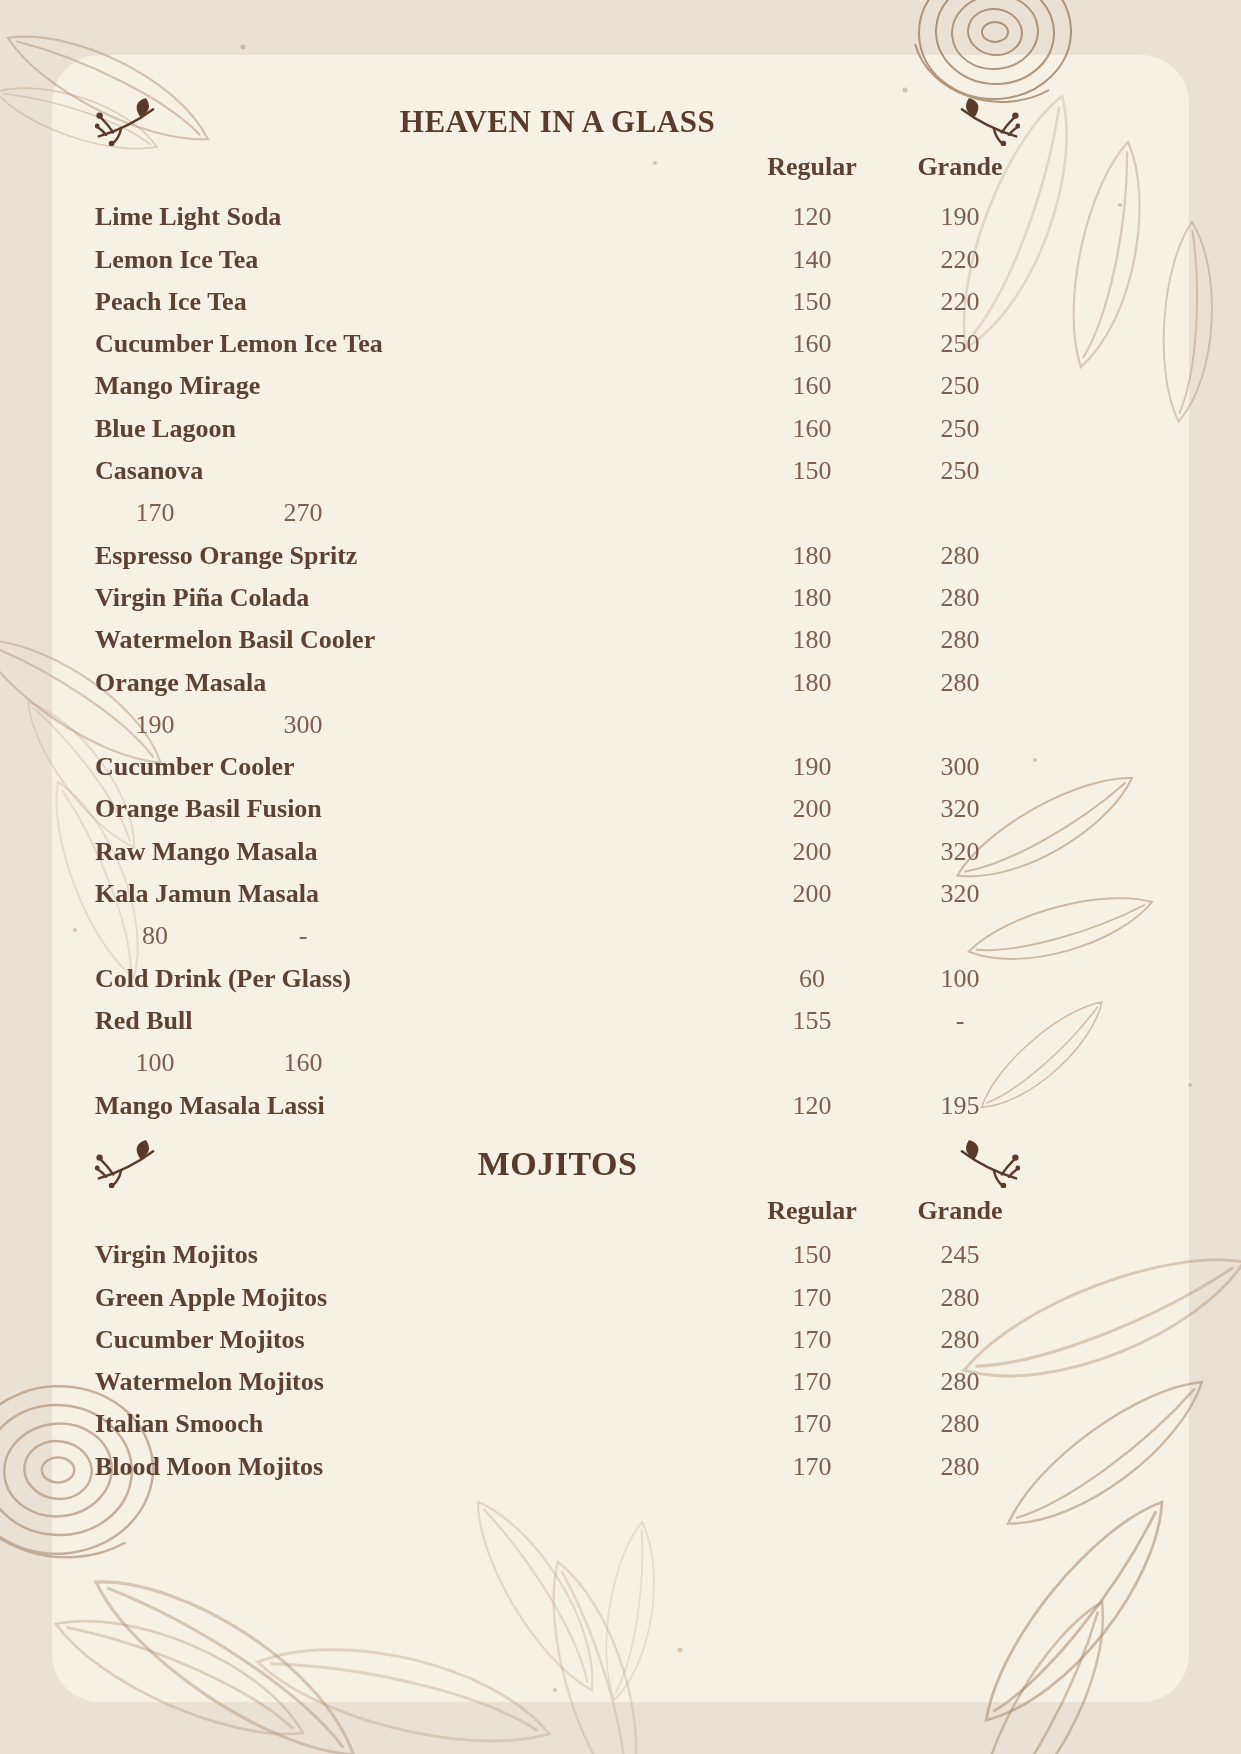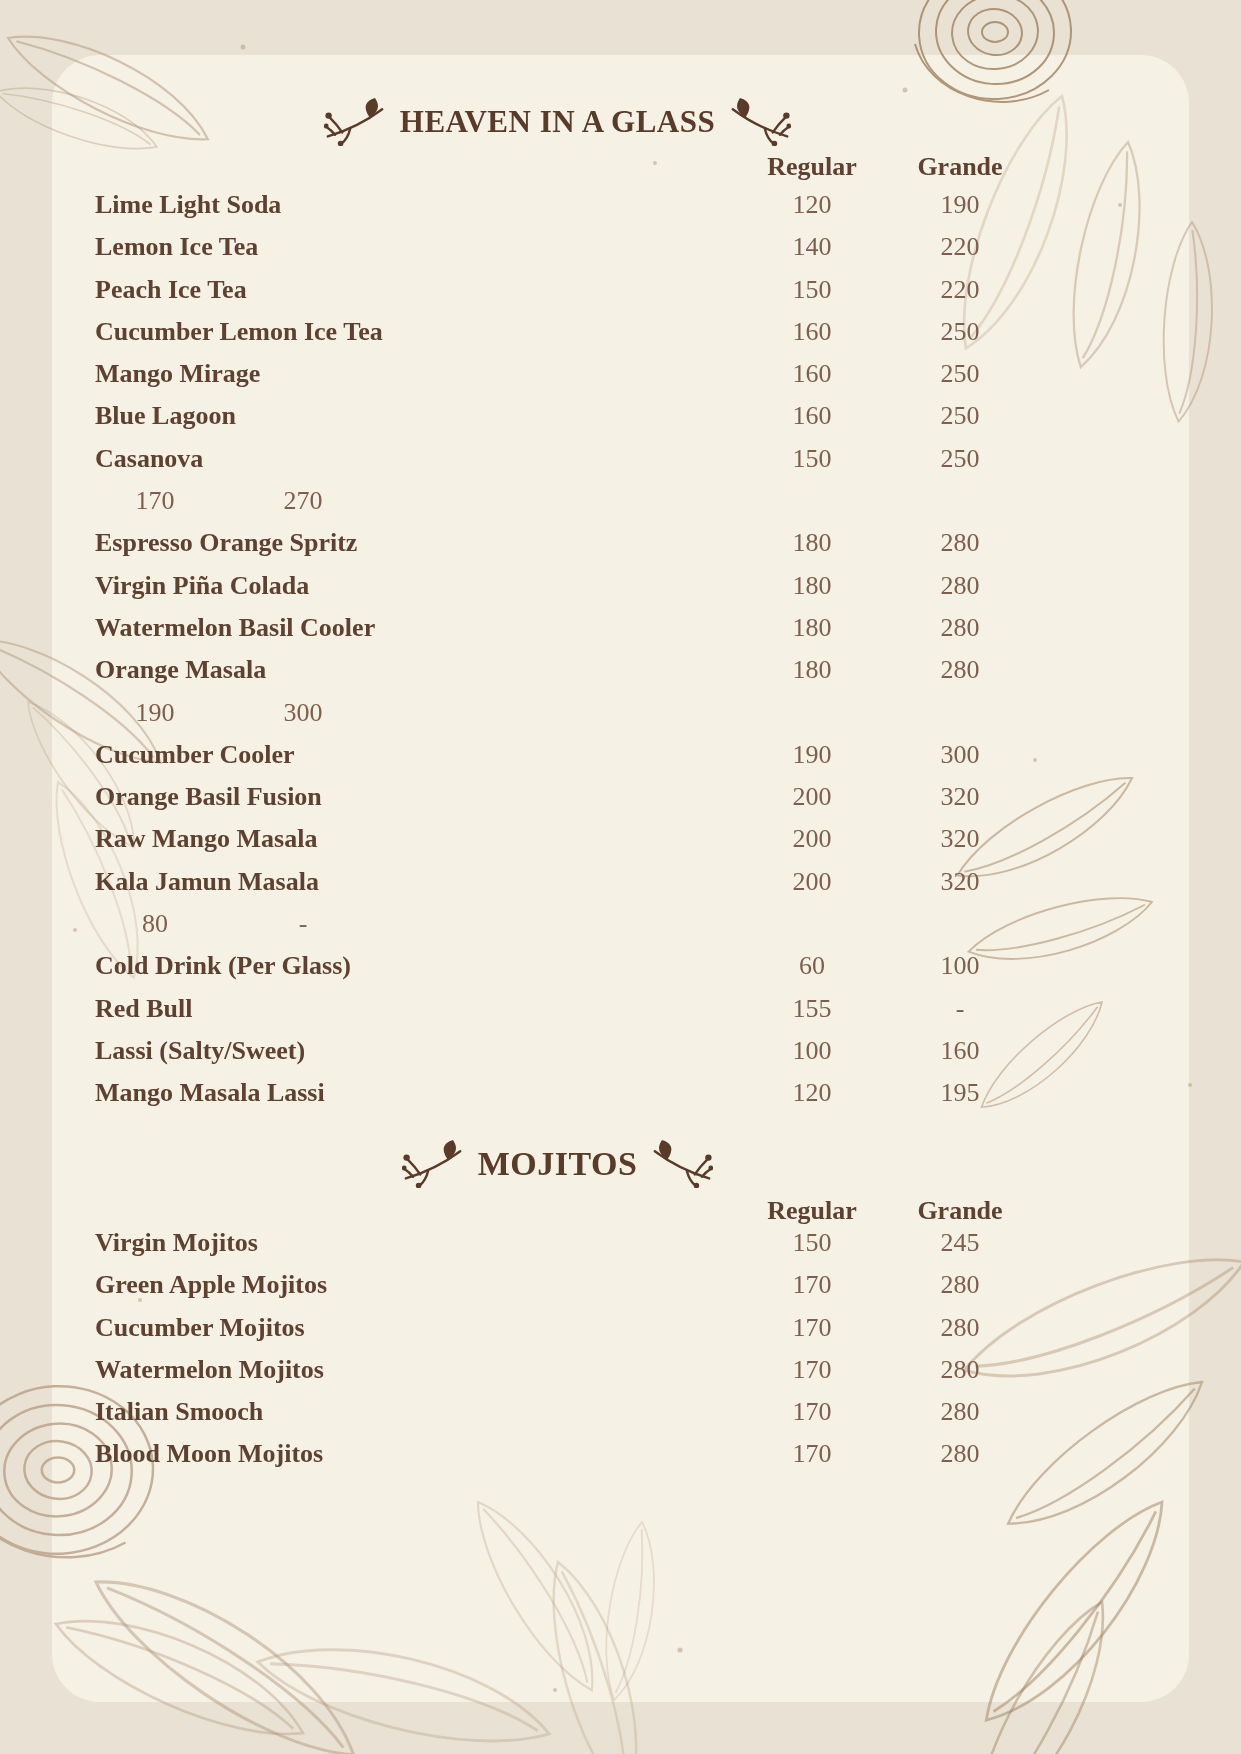--- a/index.html
+++ b/index.html
@@ -13,35 +13,35 @@
     background:var(--card-color,#f6f1e5);
     border-radius:48px;z-index:1;
   }
   #deco{position:absolute;inset:0;width:1241px;height:1754px;z-index:3;pointer-events:none}
   .dl{stroke:var(--decoration-color,#b69a82);fill:none;stroke-width:2}
   .dd{stroke:var(--decoration-dark,#a0815f);fill:none;stroke-width:2}
   .dot{fill:var(--decoration-dark,#a0815f);stroke:none}
 
   .content{position:absolute;z-index:4;left:95px;width:925px}
   .sec-title{
-    display:flex;align-items:center;justify-content:center;gap:14px;
+    display:flex;align-items:center;justify-content:space-between;gap:14px;
     color:var(--heading-color,#5a3a28);font-weight:bold;
     font-size:31px;letter-spacing:.5px;line-height:44px;
   }
   #title1{top:98px}
   #title2{top:1138px;font-size:34px;line-height:52px}
   .twig{width:62px;height:48px;flex:0 0 auto}
   .twig .s{fill:none;stroke:var(--heading-color,#5a3a28);stroke-width:3;stroke-linecap:round}
   .twig .b{fill:var(--heading-color,#5a3a28);stroke:none}
   .twig.flip{transform:scaleX(-1)}
 
   .hdr-row{display:flex;height:36px;}
   #hdr1{top:152px}
   #hdr2{top:1196px}
-  .row{display:flex;height:42.3px;align-items:flex-start}
+  .row{display:flex;height:42.3px;align-items:flex-end}
   #rows1{top:190px}
   #rows2{top:1228px}
   .cell{white-space:nowrap}
   .cell.name{flex:1;text-align:left;font-weight:bold;color:var(--item-color,#5e4130);font-size:26px}
   .cell.reg,.cell.gra{width:120px;text-align:center;color:var(--price-color,#7d5f4d);font-size:26px}
   .cell.gra{margin-left:28px}
   .hdr-row .name{font-size:26px}
   .hdr-row .reg,.hdr-row .gra{font-weight:bold;color:var(--item-color,#5e4130)}
 </style>
 </head>
@@ -265,21 +265,20 @@
     <div class="cell gra">100</div>
   </div>
 
   <div class="row">
     <div class="cell name">Red Bull</div>
     <div class="cell reg">155</div>
     <div class="cell gra">-</div>
   </div>
 
   <div class="row">
-    <div class="cell name">Lassi (Salty/Sweet)</div>
     <div class="cell reg">100</div>
     <div class="cell gra">160</div>
   </div>
 
   <div class="row">
     <div class="cell name">Mango Masala Lassi</div>
     <div class="cell reg">120</div>
     <div class="cell gra">195</div>
   </div>
 </div>

